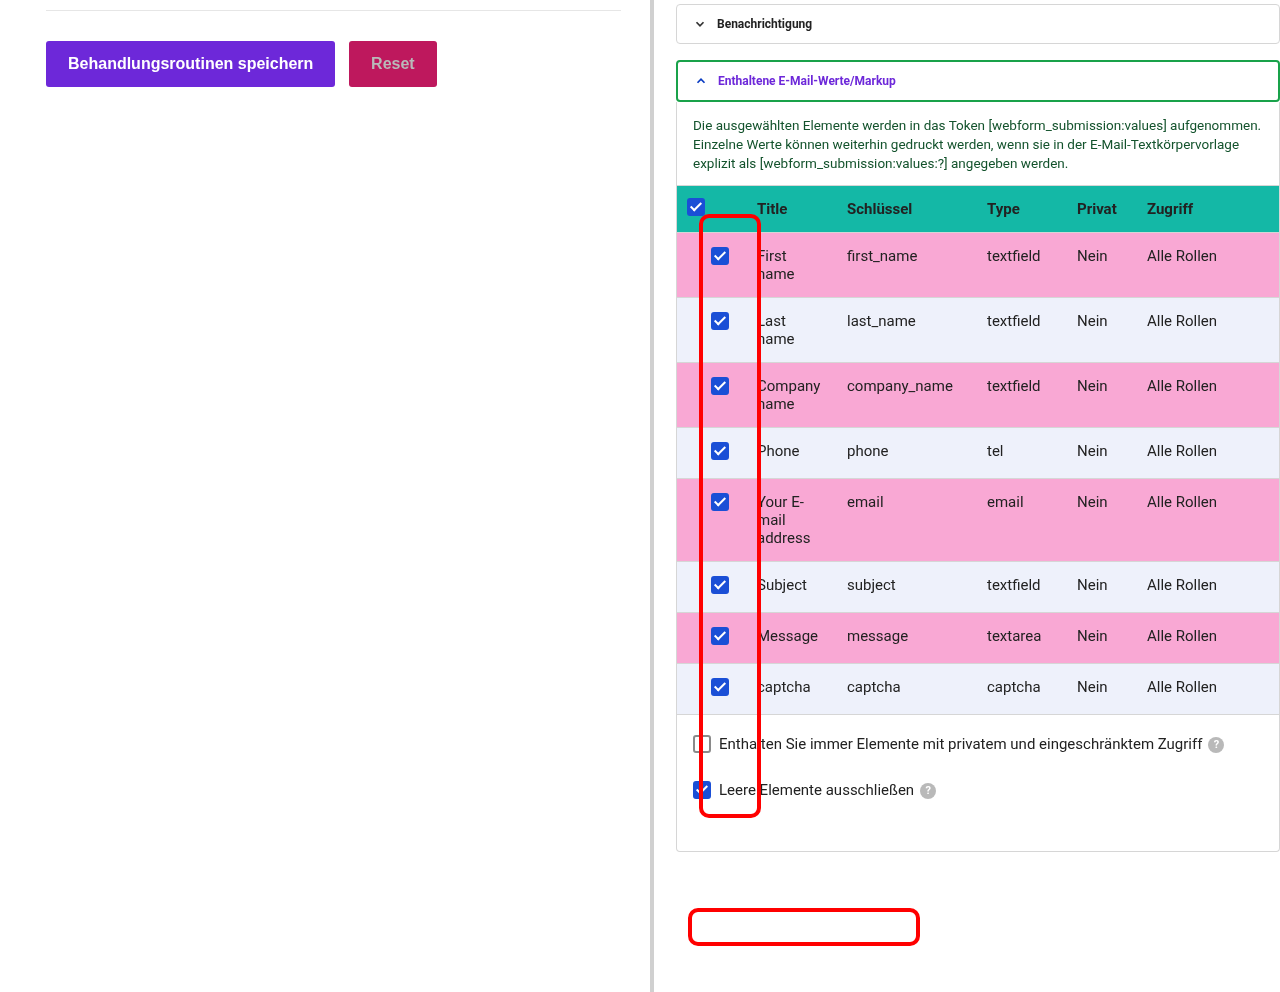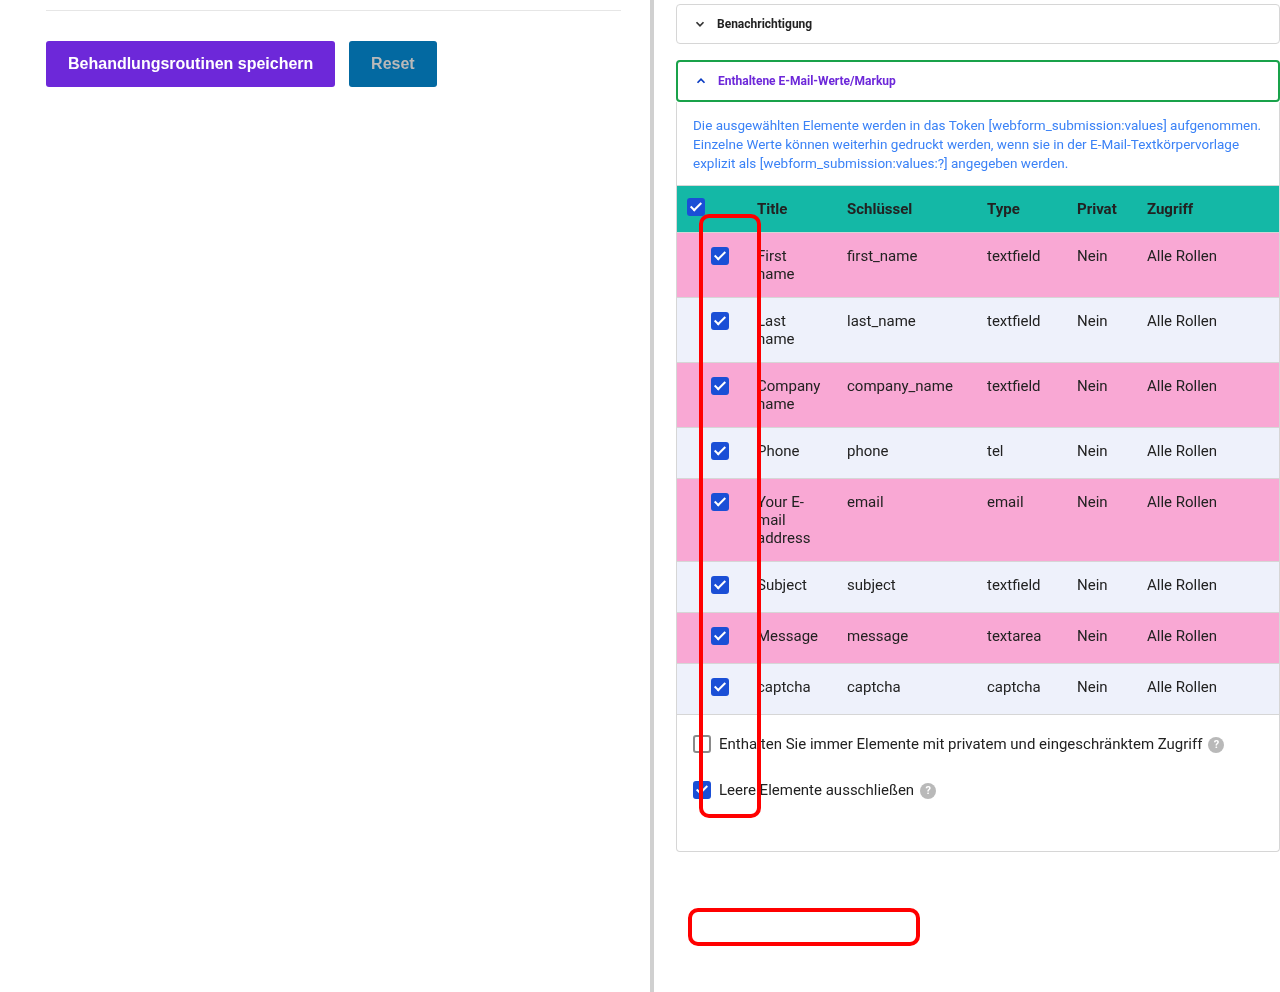--- a/index.html
+++ b/index.html
@@ -39,21 +39,21 @@
     border: none;
     border-radius: 3px;
     cursor: pointer;
   }
   .btn-primary {
     background: #6d28d9;
     color: #fff;
     margin-right: 10px;
   }
   .btn-secondary {
-    background: #0369a1;
+    background: #be185d;
     color: #b9b9b9;
   }
   .right-col {
     width: 630px;
     border-left: 4px solid #d0d0d0;
     padding: 0 0 0 22px;
     position: relative;
   }
   .panel {
     border: 1px solid #d6d6d6;
@@ -90,21 +90,21 @@
     border: 1px solid #d6d6d6;
     border-top: none;
     border-bottom-left-radius: 4px;
     border-bottom-right-radius: 4px;
     padding: 14px 0 24px 0;
   }
   .help-text {
     padding: 0 5px 12px 16px;
     font-size: 13.5px;
     line-height: 1.4;
-    color: #3b82f6;
+    color: #14532d;
   }
   table.vals {
     width: 100%;
     border-collapse: collapse;
     font-size: 15px;
   }
   table.vals th {
     text-align: left;
     font-weight: 700;
     padding: 12px 10px;

